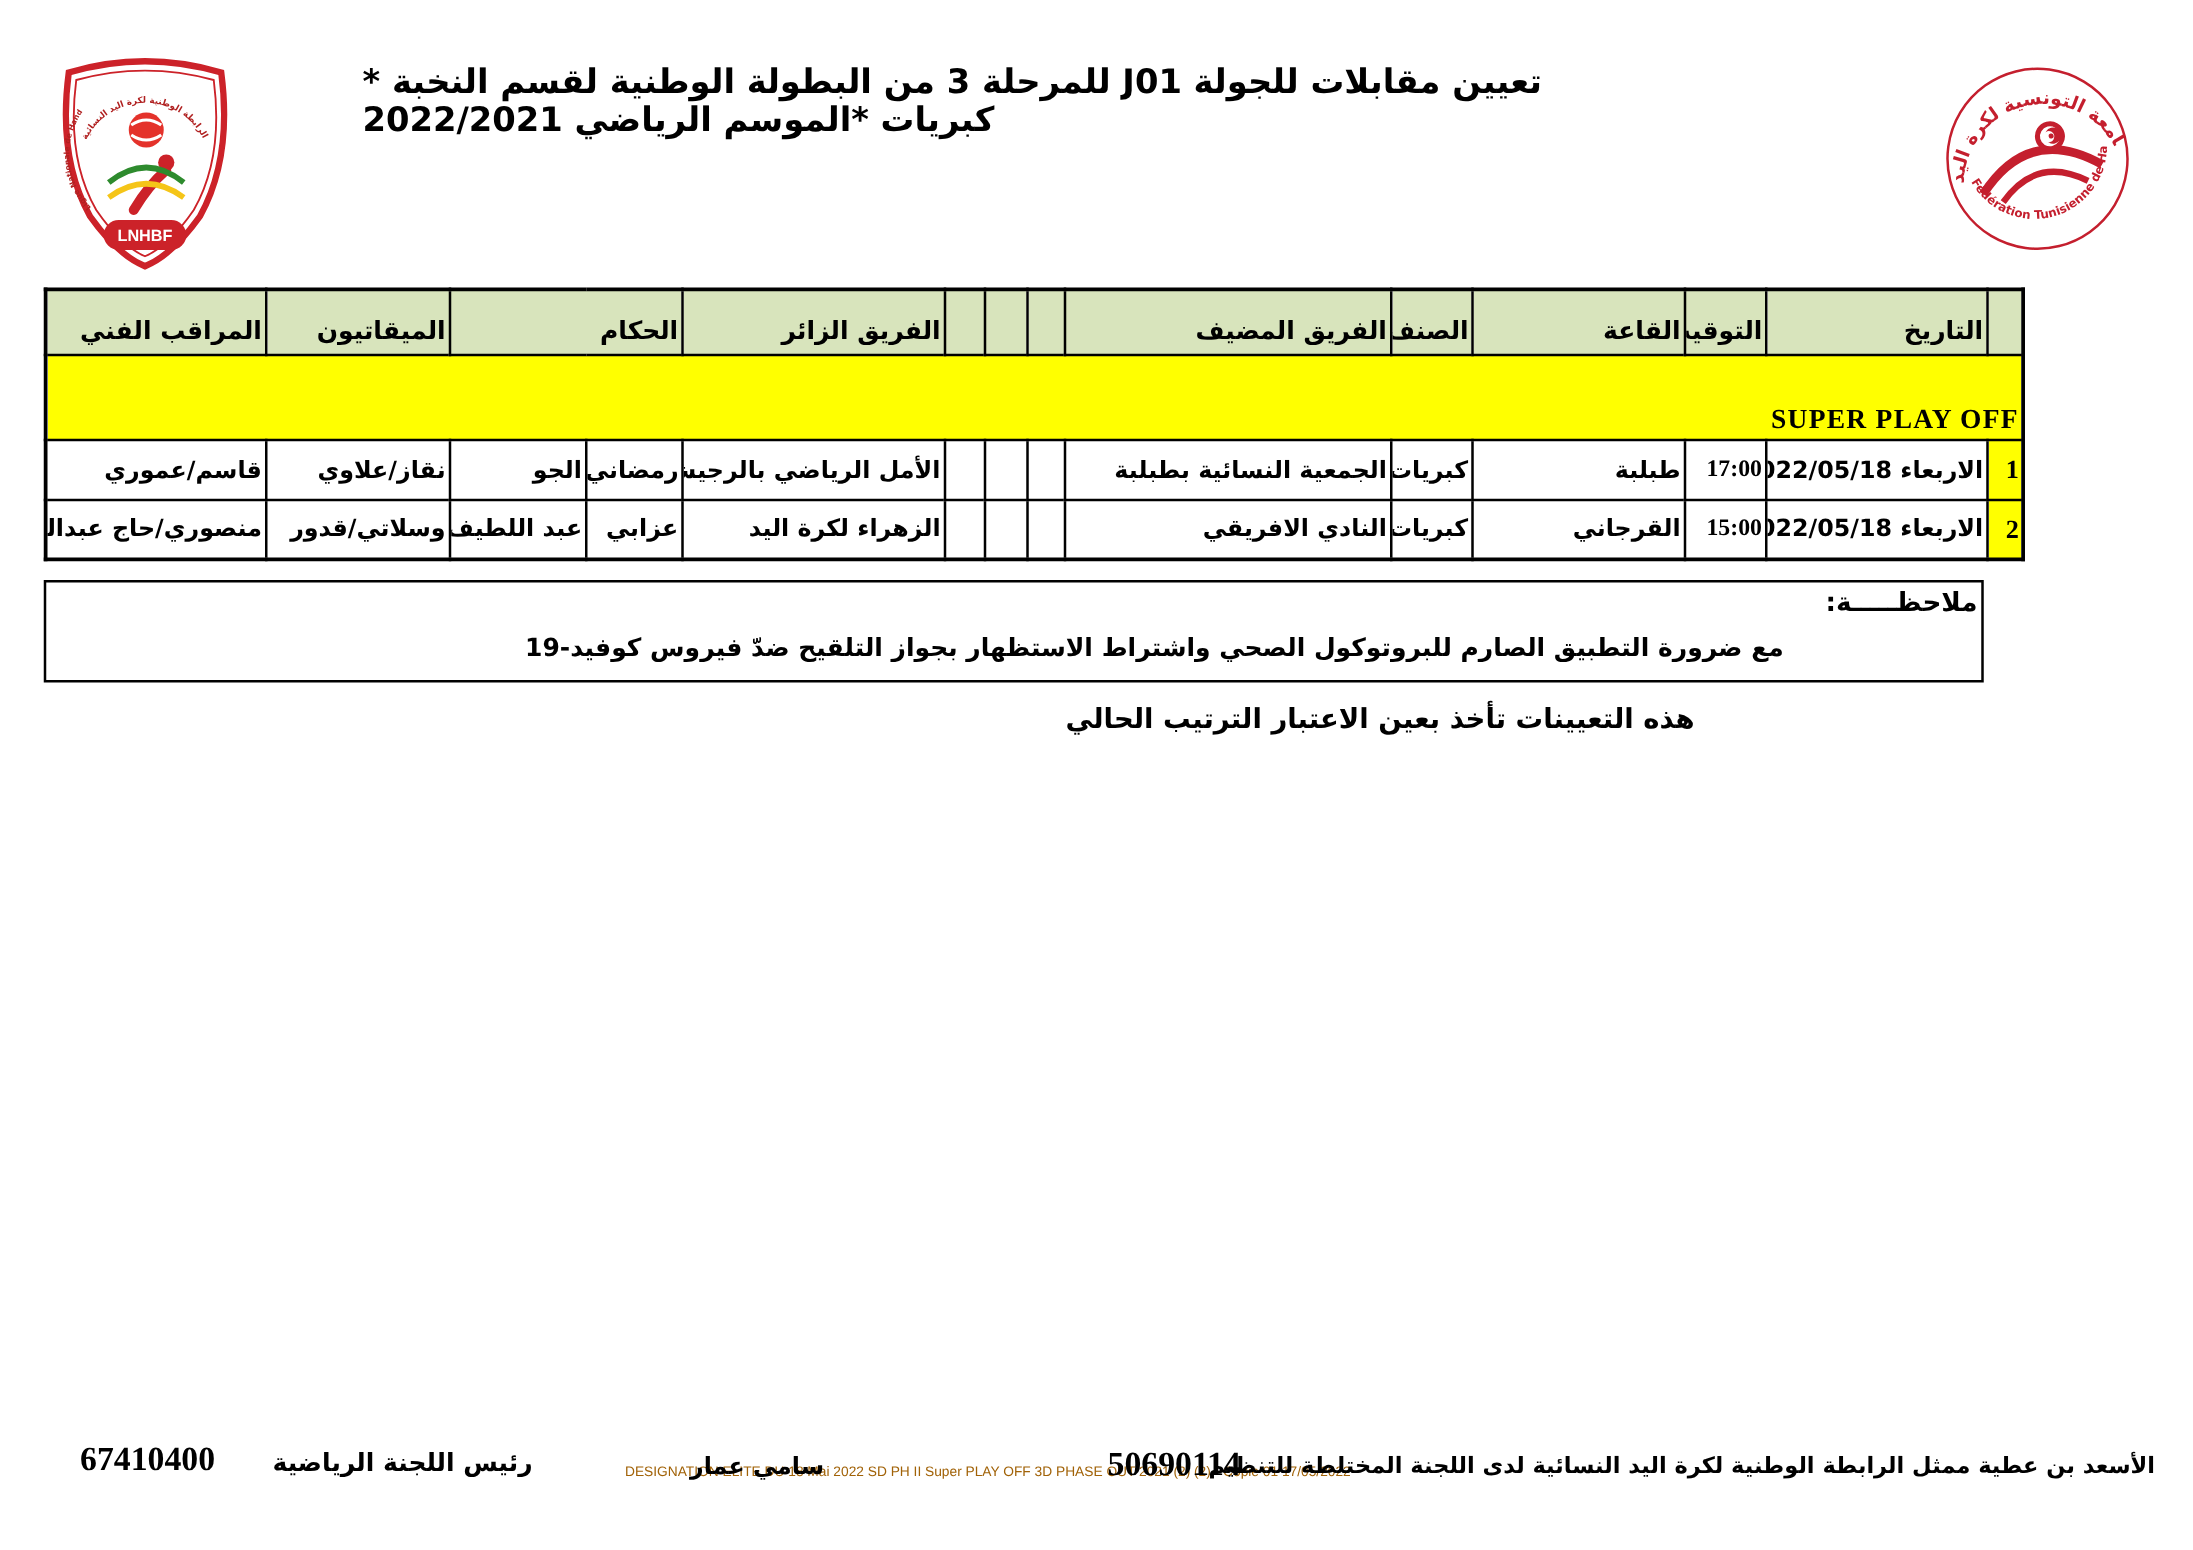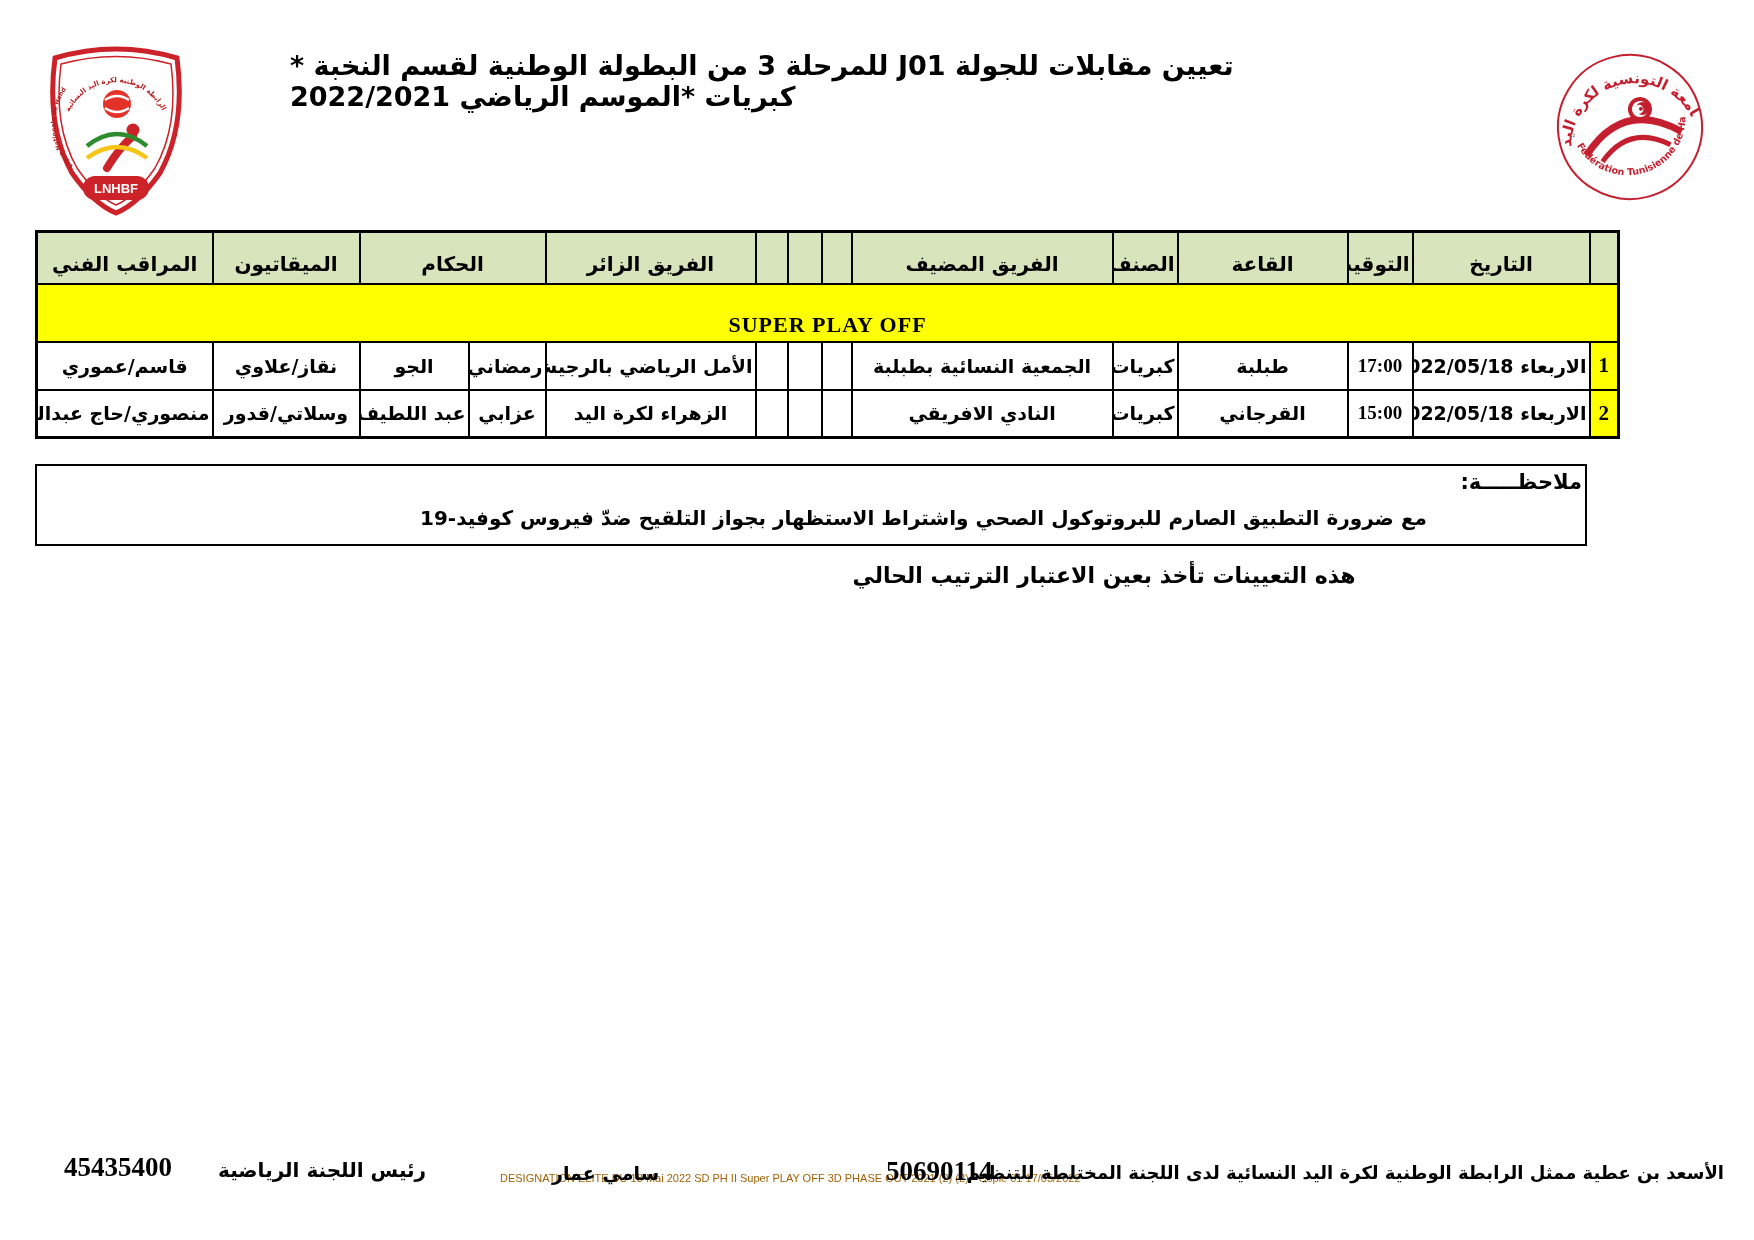--- a/index.html
+++ b/index.html
@@ -26,37 +26,37 @@
     position: absolute;
     left: 35px; top: 230px;
     width: 1582px;
     border-collapse: collapse;
     table-layout: fixed;
     direction: rtl;
     border: 3px solid #000;
   }
   table.fixture td {
     border: 2px solid #000;
-    text-align: center;
+    text-align: right;
     font-weight: bold;
     color: #000;
     overflow: hidden;
     white-space: nowrap;
     padding: 0 2px;
   }
   tr.hdr td {
     background: #d8e4bc;
     height: 52px;
     vertical-align: bottom;
     font-size: 20px;
     padding-bottom: 7px;
   }
   tr.banner td {
     background: #ffff00;
-    height: 58px;
+    height: 68px;
     vertical-align: bottom;
     font-family: "Liberation Serif", serif;
     font-size: 22px;
     letter-spacing: 1px;
     padding-bottom: 3px;
   }
   tr.match td {
     background: #ffffff;
     height: 48px;
     font-size: 19px;
@@ -280,16 +280,16 @@
 
   <div class="note-box"></div>
   <div class="note-label">ملاحظـــــة:</div>
   <div class="note-line1">مع ضرورة التطبيق الصارم للبروتوكول الصحي واشتراط الاستظهار بجواز التلقيح ضدّ فيروس كوفيد-19</div>
   <div class="note-line2">هذه التعيينات تأخذ بعين الاعتبار الترتيب الحالي</div>
 
   <div class="f-file">DESIGNATION ELITE DU 18 Mai 2022 SD PH II Super PLAY OFF 3D PHASE OUT 2021 (2) (2) - Copie 01 17/05/2022</div>
   <div class="f-phone-r">50690114</div>
   <div class="f-name-c">سامي عمار</div>
   <div class="f-right">الأسعد بن عطية   ممثل الرابطة الوطنية لكرة اليد النسائية لدى اللجنة المختلطة للتنظيم</div>
-  <div class="f-phone-l">45435400</div>
+  <div class="f-phone-l">67410400</div>
   <div class="f-title-l">رئيس اللجنة الرياضية</div>
 
 </div>
 
 </body></html>

